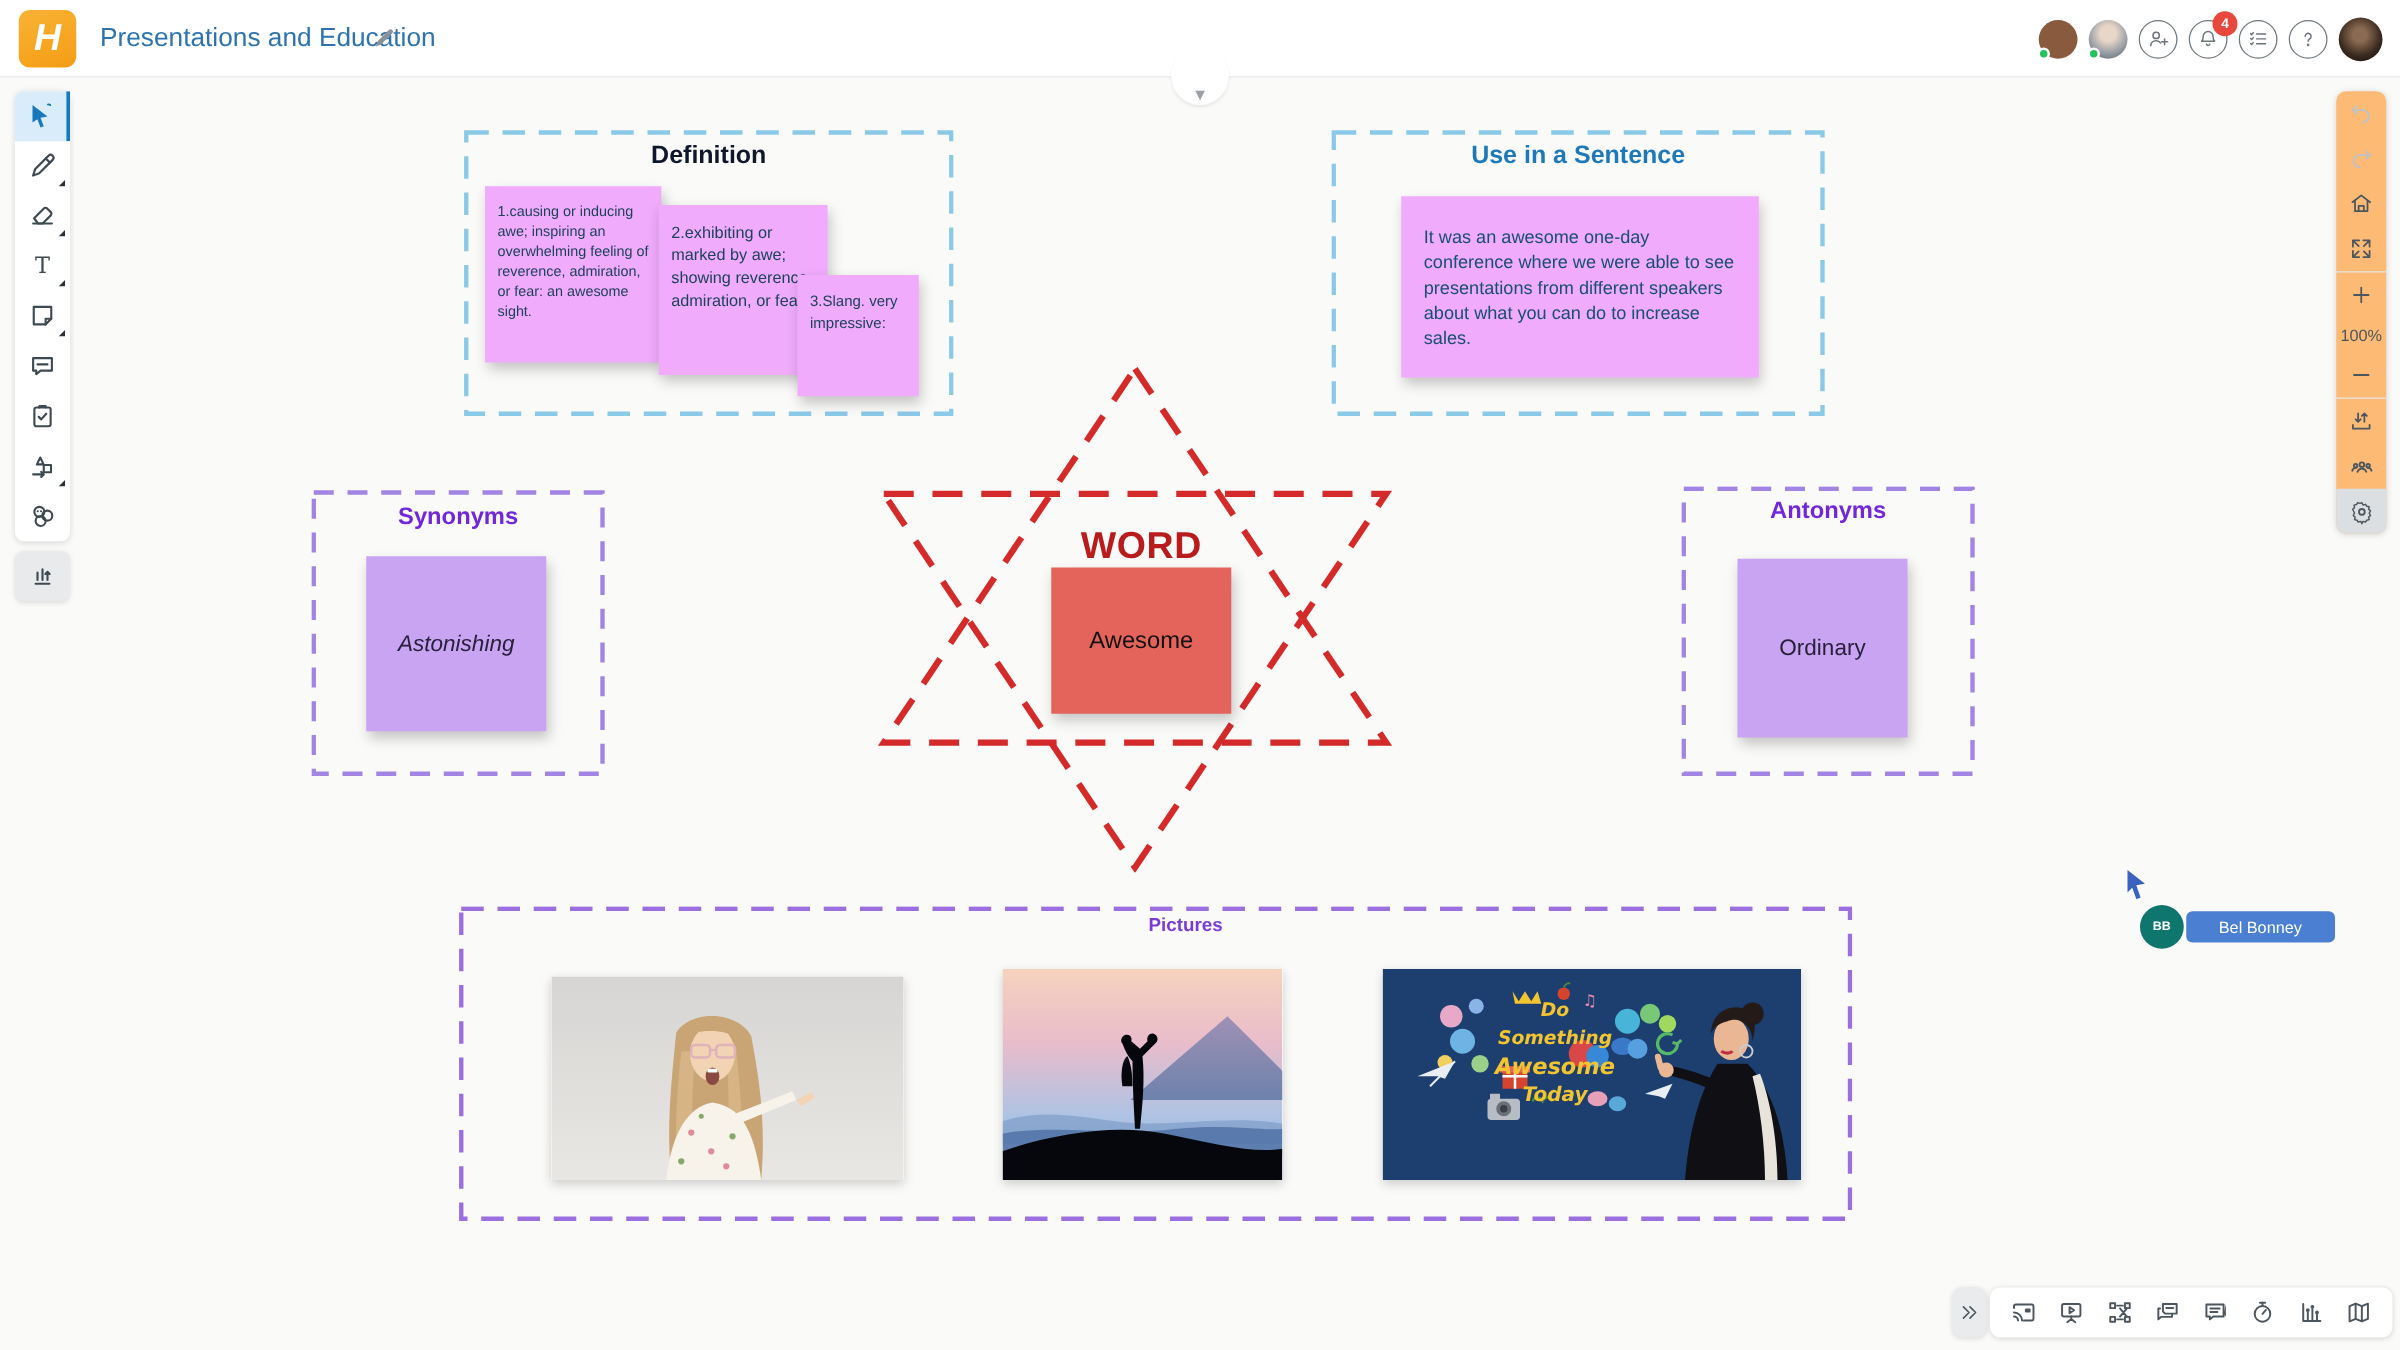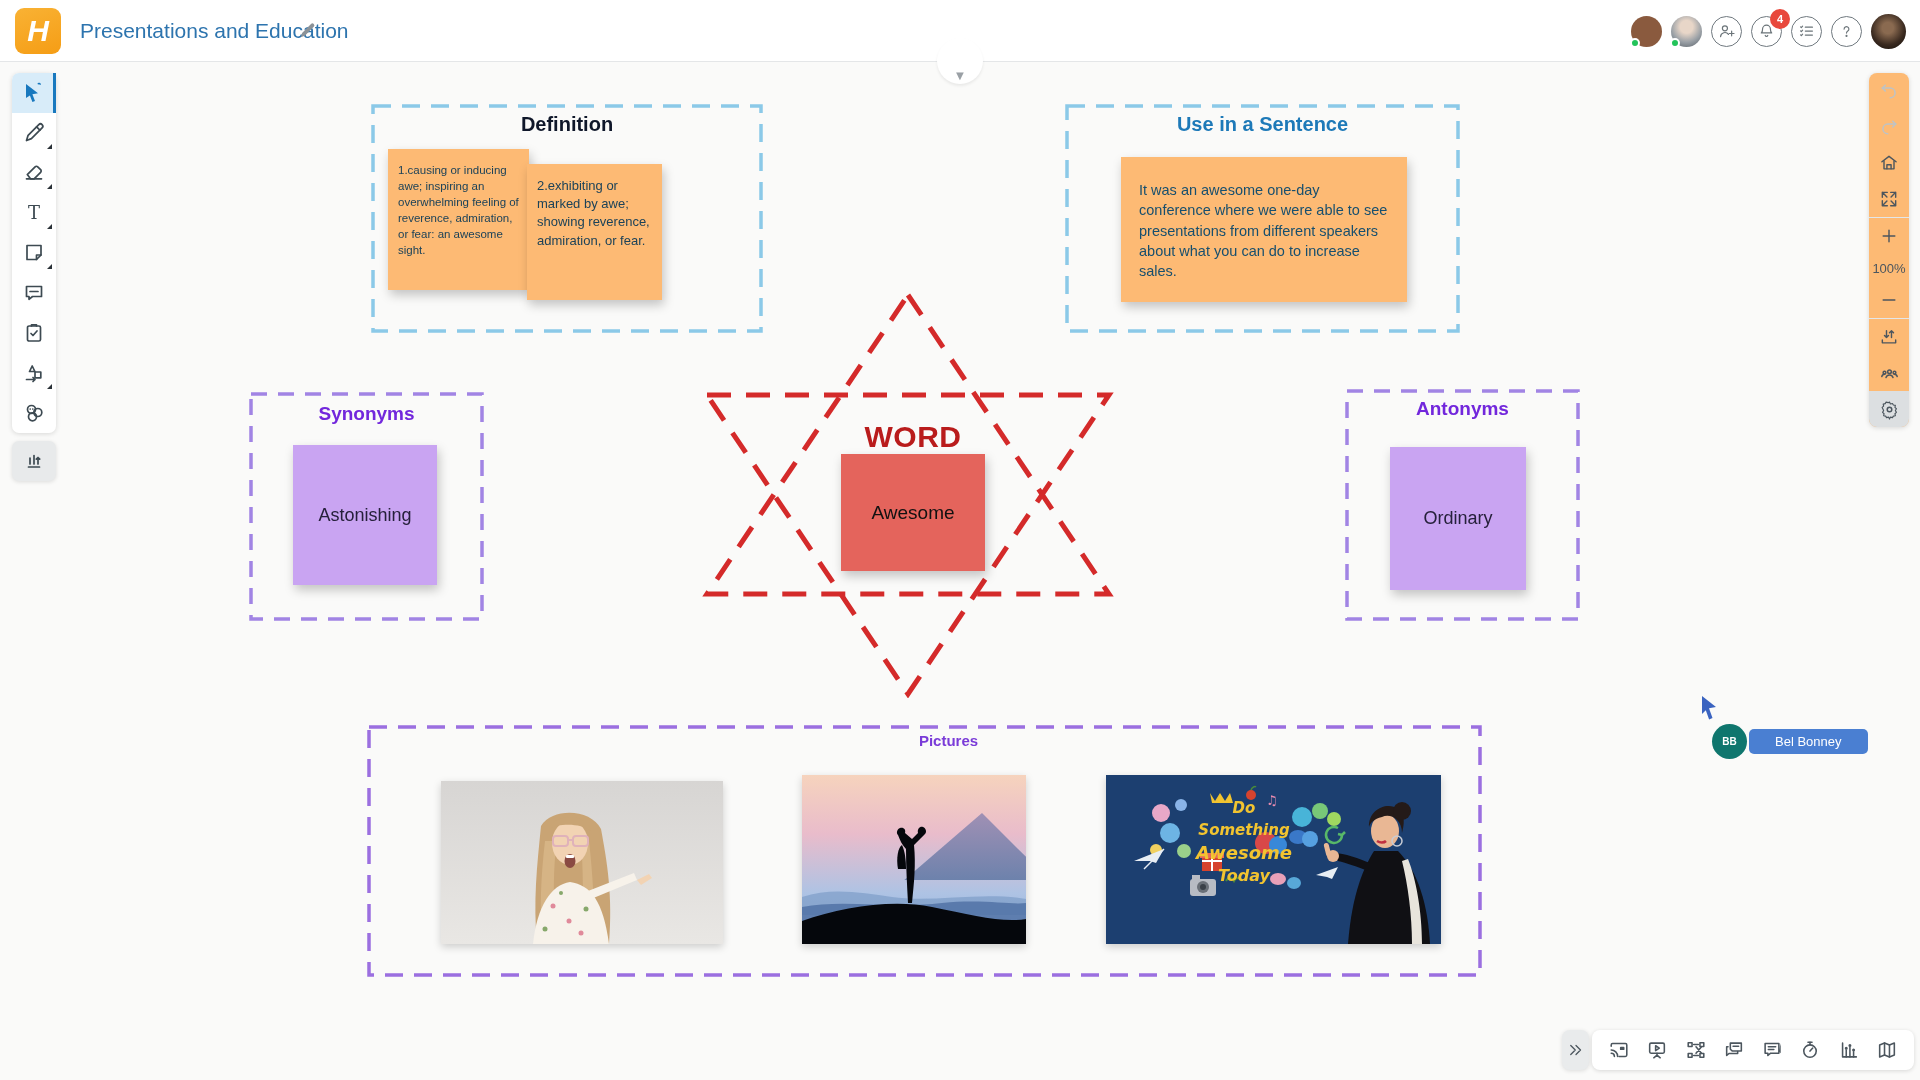--- a/index.html
+++ b/index.html
@@ -66,21 +66,21 @@
   .bb-main { width:322px; height:40px; background:#fff; border-radius:8px;
     box-shadow:0 1px 4px rgba(0,0,0,.14); display:flex; align-items:center;
     justify-content:space-around; padding:0 8px; }
   .bb-btn { width:26px; height:26px; display:flex; align-items:center; justify-content:center; cursor:pointer; }
 
   
   .section { position:absolute; }
   .section .frame { position:absolute; left:0; top:0; }
   .sec-title { position:absolute; left:0; right:0; text-align:center; font-weight:bold; }
   .note { position:absolute; box-shadow:2px 5px 10px rgba(0,0,0,.22); cursor:pointer; }
-  .note-blue { background:#fdba74; color:#1c4258; }
+  .note-blue { background:#f0abfc; color:#1c4258; }
   .note-purple { background:#c9a4f2; color:#26203b; display:flex; align-items:center; justify-content:center; }
   .def-note { padding:13px 10px; line-height:1.4; }
   .pic { position:absolute; box-shadow:0 3px 8px rgba(0,0,0,.18); overflow:hidden; cursor:pointer; }
 
   .word-label { position:absolute; left:837px; top:420px; width:152px; text-align:center;
     font-size:30px; font-weight:bold; color:#b91c1c; letter-spacing:.5px; }
   .awesome-note { position:absolute; left:841px; top:454px; width:144px; height:117px;
     background:#e4645c; display:flex; align-items:center; justify-content:center;
     font-size:19px; color:#111; box-shadow:2px 5px 10px rgba(0,0,0,.22); cursor:pointer; }
 
@@ -351,36 +351,37 @@
   </div>
 </div>
 
 <div class="section" style="left:371px;top:104px;width:392px;height:229px;">
   <svg class="frame" width="392" height="229">
     <rect x="2" y="2" width="388" height="225" fill="none" stroke="#8bc9e8" stroke-width="3.5" stroke-dasharray="18 11"></rect>
     </svg>
   <div class="sec-title" style="top:9px;font-size:20px;color:#0f172a;">Definition</div>
   <div class="note note-blue def-note" style="left:17px;top:45px;width:141px;height:141px;font-size:11.5px;">1.causing or inducing awe; inspiring an overwhelming feeling of reverence, admiration, or fear: an awesome sight.</div>
   <div class="note note-blue def-note" style="left:156px;top:60px;width:135px;height:136px;font-size:13px;">2.exhibiting or marked by awe; showing reverence, admiration, or fear.</div>
+  <div class="note note-blue def-note" style="left:267px;top:116px;width:97px;height:97px;font-size:12px;">3.Slang. very impressive:</div>
 </div>
 
 <div class="section" style="left:1065px;top:104px;width:395px;height:229px;">
   <svg class="frame" width="395" height="229">
     <rect x="2" y="2" width="391" height="225" fill="none" stroke="#8bc9e8" stroke-width="3.5" stroke-dasharray="18 11"></rect>
     </svg>
   <div class="sec-title" style="top:9px;font-size:20px;color:#1d79b8;">Use in a Sentence</div>
   <div class="note note-blue" style="left:56px;top:53px;width:286px;height:145px;font-size:14.5px;line-height:1.4;padding:23px 18px;color:#174f6e;">It was an awesome one-day conference where we were able to see presentations from different speakers about what you can do to increase sales.</div>
 </div>
 
 <div class="section" style="left:249px;top:392px;width:235px;height:229px;">
   <svg class="frame" width="235" height="229">
     <rect x="2" y="2" width="231" height="225" fill="none" stroke="#a184e4" stroke-width="3.5" stroke-dasharray="16 11"></rect>
     </svg>
   <div class="sec-title" style="top:11px;font-size:19px;color:#7227dc;">Synonyms</div>
-  <div class="note note-purple" style="left:44px;top:53px;width:144px;height:140px;font-size:18px;">Astonishing</div>
+  <div class="note note-purple" style="left:44px;top:53px;width:144px;height:140px;font-size:18px;font-style:italic;">Astonishing</div>
 </div>
 
 <div class="section" style="left:1345px;top:389px;width:235px;height:232px;">
   <svg class="frame" width="235" height="232">
     <rect x="2" y="2" width="231" height="228" fill="none" stroke="#a184e4" stroke-width="3.5" stroke-dasharray="16 11"></rect>
     </svg>
   <div class="sec-title" style="top:9px;font-size:19px;color:#7227dc;">Antonyms</div>
   <div class="note note-purple" style="left:45px;top:58px;width:136px;height:143px;font-size:18px;">Ordinary</div>
 </div>
 

